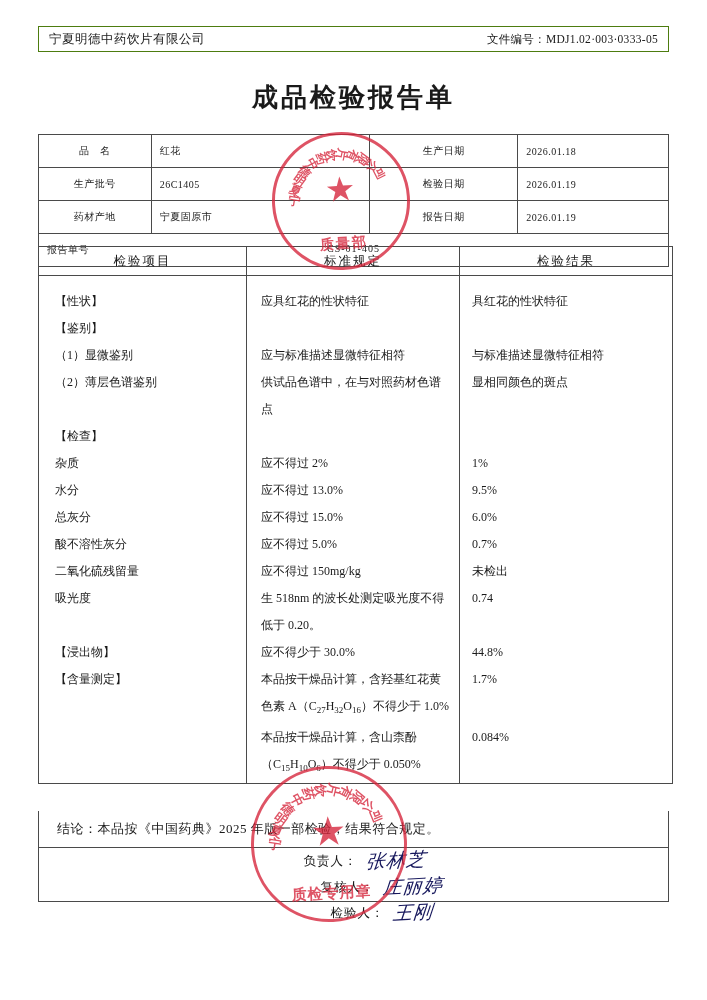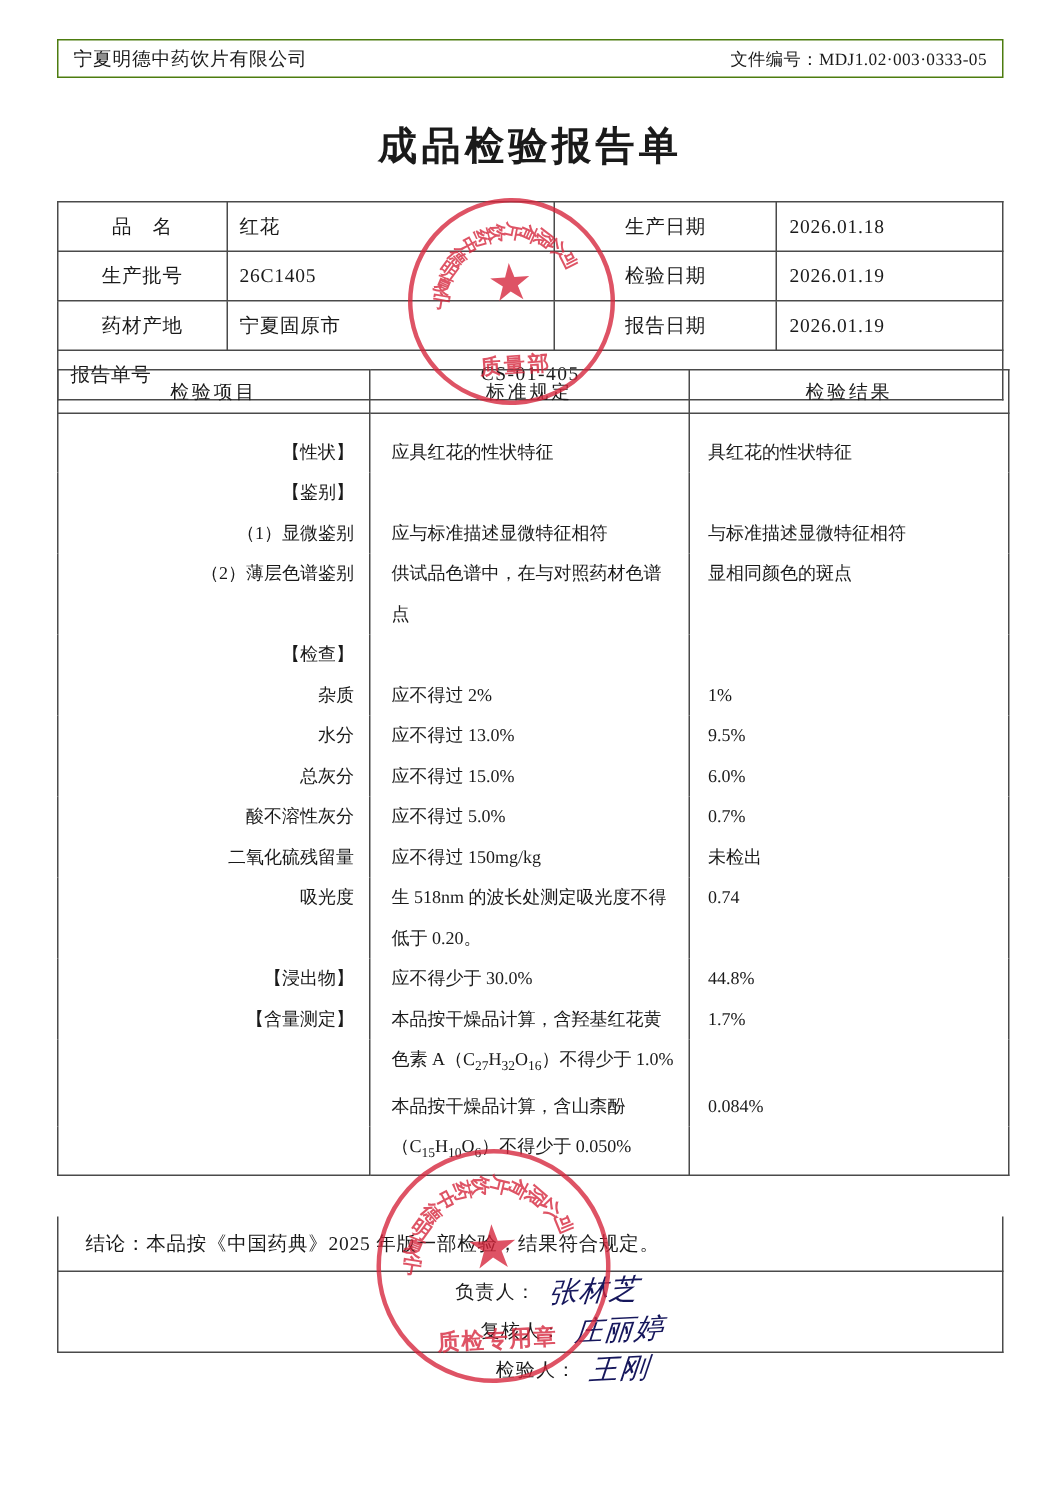--- a/index.html
+++ b/index.html
@@ -59,21 +59,21 @@
   table.main {
     position: absolute;
     left: 38px;
     top: 134px;
     width: 631px;
     border-collapse: collapse;
     table-layout: fixed;
   }
   table.main td {
     border: 1px solid #4a4a4a;
-    font-size: 13px;
+    font-size: 10px;
     padding: 4px 8px;
     vertical-align: middle;
     height: 24px;
     letter-spacing: 0.5px;
     margin-left: 10px;
   }
   td.lab {
     width: 78px;
     text-align: center;
     letter-spacing: 4px;
@@ -148,21 +148,21 @@
     border-top: none;
     border-bottom: none;
   }
   table.results tr.spacer td {
     height: 12px;
     padding: 0;
   }
   table.results tr.last td {
     border-bottom: 1px solid #4a4a4a;
   }
-  .cell-item { padding-left: 16px !important; text-align: right; }
+  .cell-item { padding-left: 16px !important; }
   .cell-spec { padding-left: 14px !important; }
   .cell-res  { padding-left: 12px !important; }
   .sub { font-size: 9px; vertical-align: sub; }
 
   
   .conclusion {
     position: absolute;
     left: 38px;
     width: 631px;
     border-left: 1px solid #4a4a4a;

